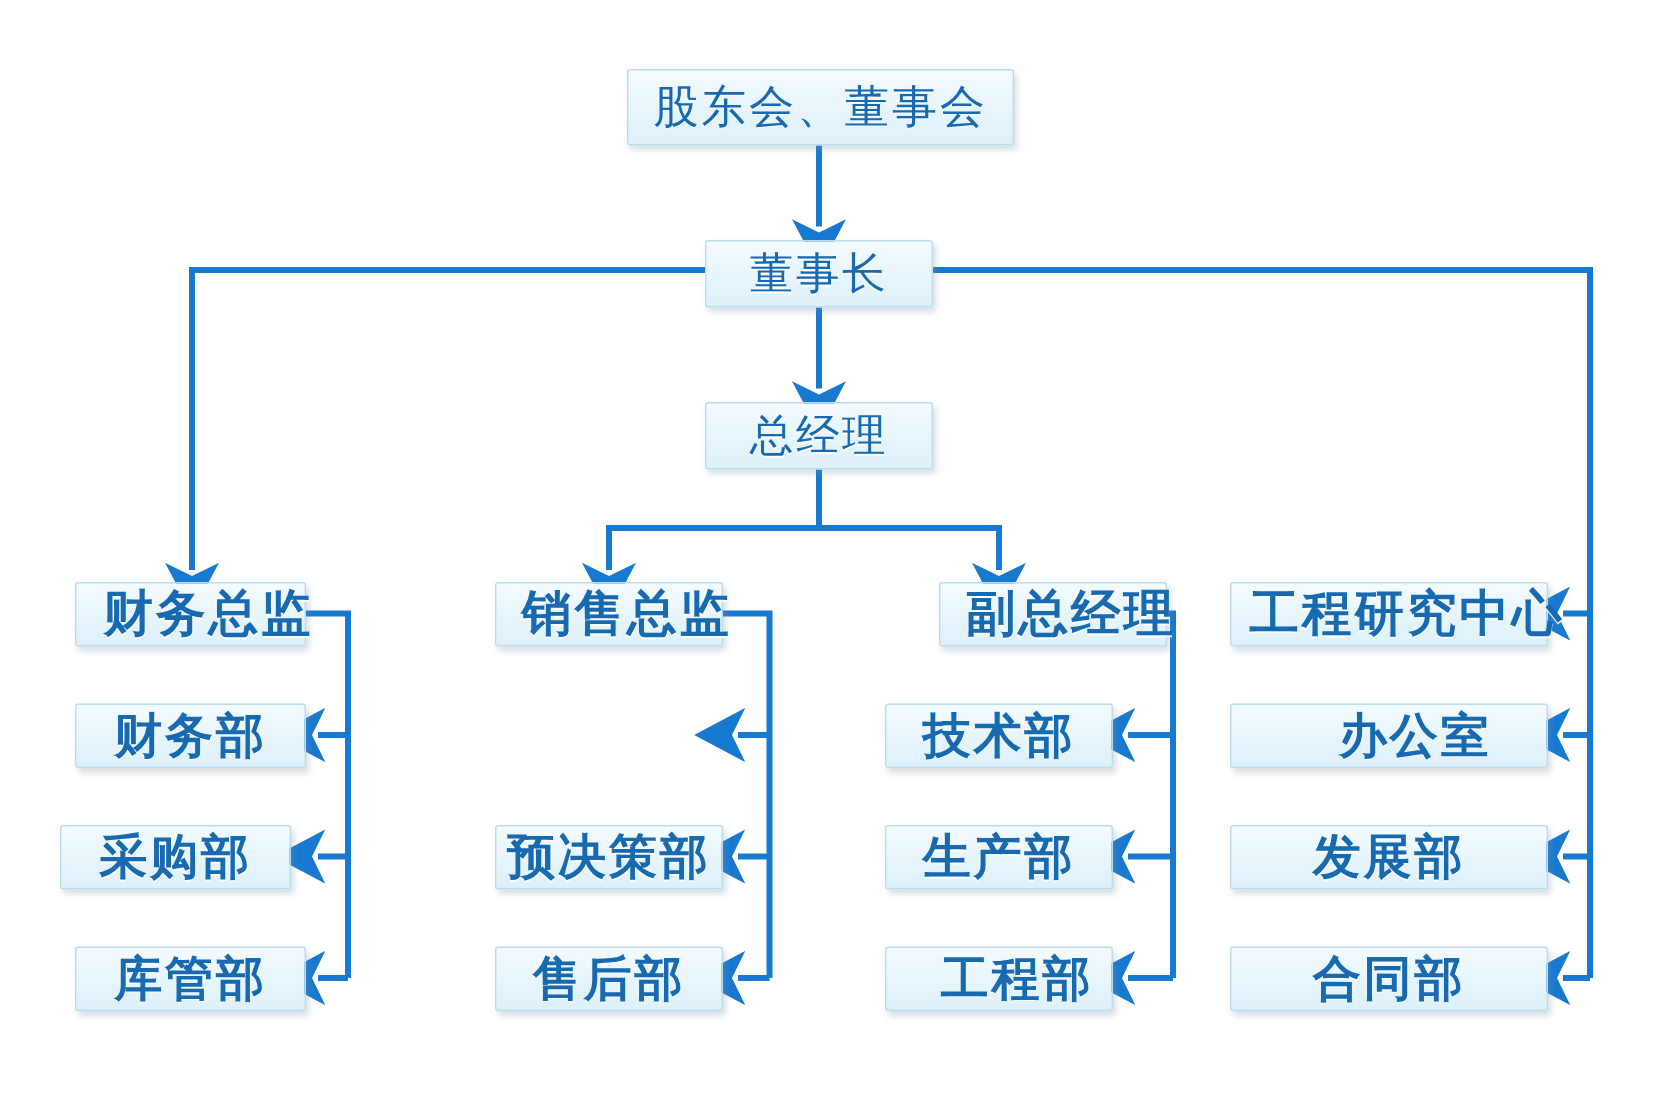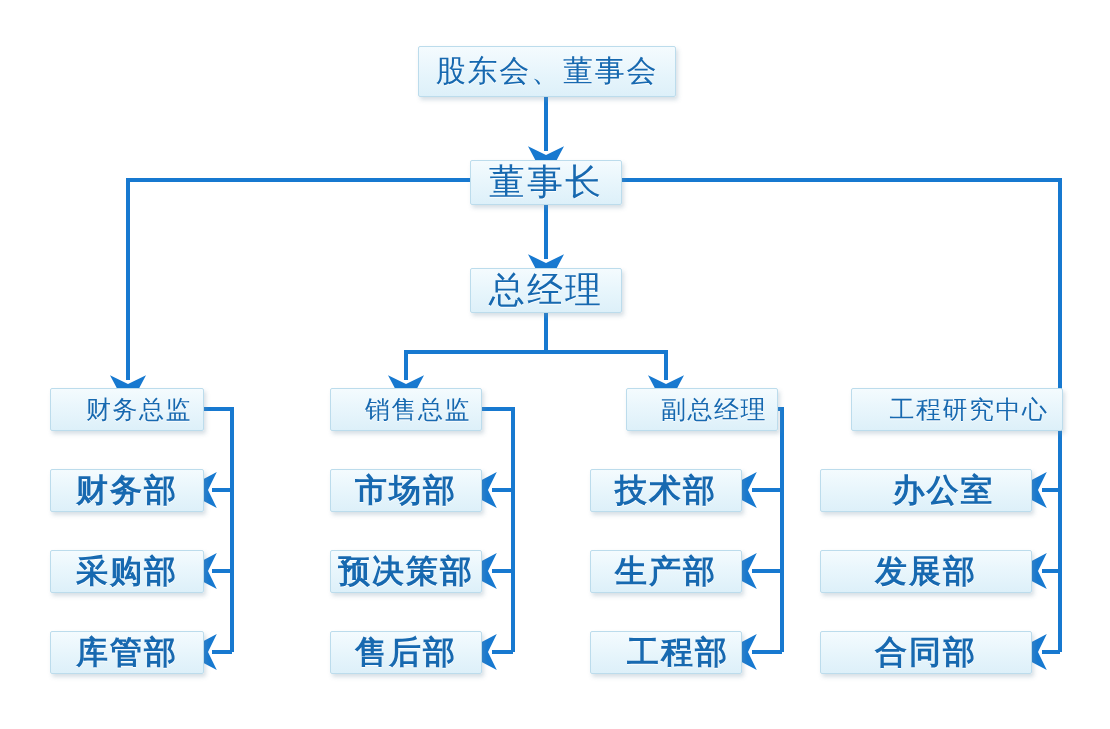--- a/index.html
+++ b/index.html
@@ -18,22 +18,22 @@
     border:1px solid #bcdcec;
     border-radius:2px;
     box-shadow:2px 3px 4px rgba(120,150,170,.30);
     color:#1769b0;
     display:flex;align-items:center;justify-content:center;
     letter-spacing:.06em;
     white-space:nowrap;
     text-shadow:0 1px 0 rgba(255,255,255,.85);
   }
   .n-top     {font-size:30px;}
-  .n-exec    {font-size:36px;}
-  .n-head    {font-size:25px;font-weight:400;padding-left:24px;}
+  .n-exec    {font-size:29px;}
+  .n-head    {font-size:33px;font-weight:700;padding-left:24px;}
   .n-dept    {font-size:32px;font-weight:700;}
 </style>
 </head>
 <body>
 
 <div id="chart">
 
   <svg id="wires" viewBox="0 0 1110 729" xmlns="http://www.w3.org/2000/svg">
     <defs>
       <marker id="ad" markerWidth="9" markerHeight="9" refX="1.2" refY="4.5" orient="auto" markerUnits="strokeWidth">
@@ -80,31 +80,30 @@
   </svg>
 
   <div class="node n-top" style="left:418px;top:46px;width:258px;height:51px;">股东会、董事会</div>
 
   <div class="node n-exec" style="left:470px;top:160px;width:152px;height:45px;">董事长</div>
 
   <div class="node n-exec" style="left:470px;top:268px;width:152px;height:45px;">总经理</div>
 
   <div class="node n-head" style="left:50px;top:388px;width:154px;height:43px;">财务总监</div>
   <div class="node n-dept" style="left:50px;top:469px;width:154px;height:43px;">财务部</div>
-  <div class="node n-dept" style="left:50px;top:550px;width:154px;height:43px;">采购部</div>
+  <div class="node n-dept" style="left:40px;top:550px;width:154px;height:43px;">采购部</div>
   <div class="node n-dept" style="left:50px;top:631px;width:154px;height:43px;">库管部</div>
 
   <div class="node n-head" style="left:330px;top:388px;width:152px;height:43px;">销售总监</div>
-  <div class="node n-dept" style="left:330px;top:469px;width:152px;height:43px;">市场部</div>
   <div class="node n-dept" style="left:330px;top:550px;width:152px;height:43px;">预决策部</div>
   <div class="node n-dept" style="left:330px;top:631px;width:152px;height:43px;">售后部</div>
 
   <div class="node n-head" style="left:590px;top:388px;width:152px;height:43px;margin-left:36px;">副总经理</div>
   <div class="node n-dept" style="left:590px;top:550px;width:152px;height:43px;">生产部</div>
   <div class="node n-dept" style="left:590px;top:469px;width:152px;height:43px;">技术部</div>
   <div class="node n-dept" style="left:590px;top:631px;width:152px;height:43px;padding-left:24px;">工程部</div>
 
-  <div class="node n-head" style="left:820px;top:388px;width:212px;height:43px;margin-left:31px;">工程研究中心</div>
+  <div class="node n-head" style="left:820px;top:388px;width:212px;height:43px;">工程研究中心</div>
   <div class="node n-dept" style="left:820px;top:469px;width:212px;height:43px;padding-left:35px;">办公室</div>
   <div class="node n-dept" style="left:820px;top:550px;width:212px;height:43px;">发展部</div>
   <div class="node n-dept" style="left:820px;top:631px;width:212px;height:43px;">合同部</div>
 
 </div>
 
 </body></html>

